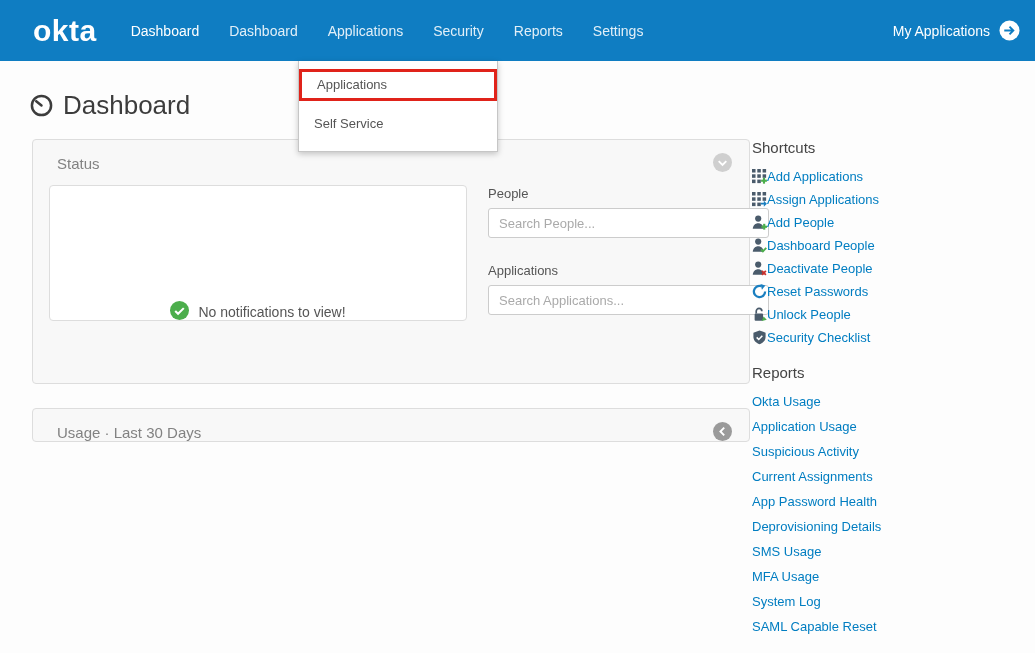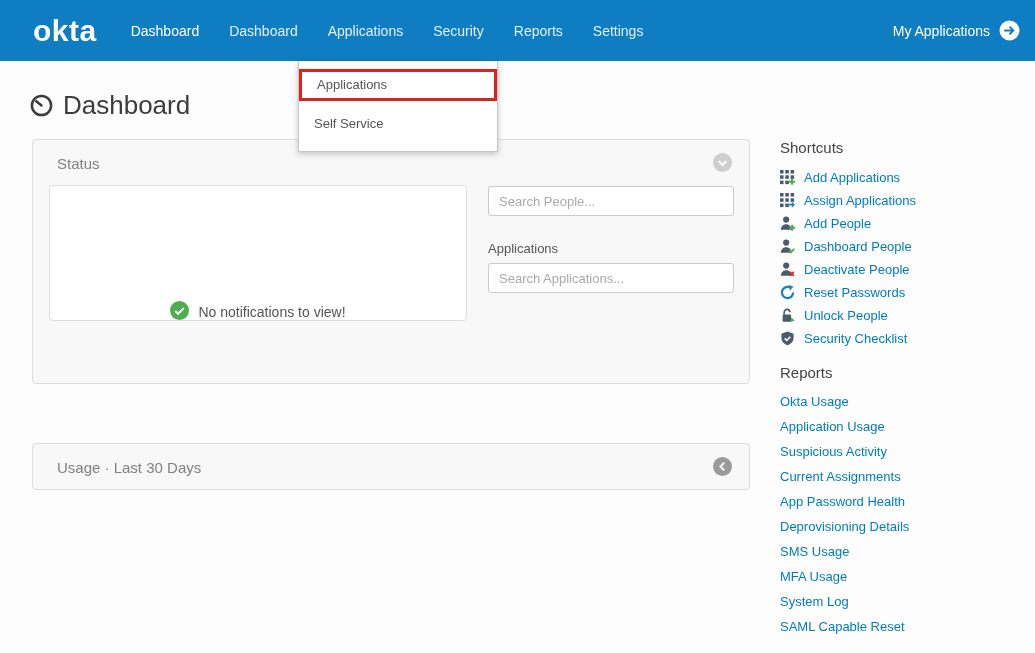--- a/index.html
+++ b/index.html
@@ -54,53 +54,53 @@
     display:flex; align-items:center; gap:10px;
     font-size:26px; font-weight:400; color:#3c3c3c;
   }
 
   
   .panel {
     position:absolute; left:32px; width:718px;
     background:#f8f8f8; border:1px solid #ddd; border-radius:4px;
   }
   .panel.status { top:139px; height:245px;padding-left:41px; }
-  .panel.usage  { top:408px; height:47px;margin-top:35px; }
+  .panel.usage  { top:408px; height:34px; }
   .panel-title {
     position:absolute; left:24px; top:15px;
     font-size:15px; color:#828282;
   }
   .collapse-btn {
     position:absolute; right:17px; top:13px;
     background:none; border:none; padding:0; cursor:pointer; line-height:0;
   }
   .notif-box {
     position:absolute; left:16px; top:45px; width:418px; height:136px;
     background:#fff; border:1px solid #ddd; border-radius:4px;
     display:flex; align-items:flex-end; justify-content:center; gap:9px;
     font-size:14px; color:#555;
   }
   .search-col { position:absolute; left:455px; top:46px; width:246px; }
   .search-label {
     display:block; font-size:13px; color:#555; margin-bottom:7px;
   }
   .search-input {
-    width:246px; height:30px; border:1px solid #ccc; border-radius:3px;
+    width:281px; height:30px; border:1px solid #ccc; border-radius:3px;
     padding:0 10px; font-size:13px; color:#333; margin-bottom:25px;
     font-family:"Liberation Sans", sans-serif; background:#fff;
   }
   .search-input::placeholder { color:#aaa; }
 
   
-  .sidebar { position:absolute; left:780px; top:139px; width:235px; }
+  .sidebar { position:absolute; left:752px; top:139px; width:235px; }
   .sidebar-heading {
     font-size:15px; font-weight:400; color:#444; margin:0 0 13px;
   }
   .shortcut-item {
-    display:flex; align-items:center; gap:9px; margin-bottom:7px; height:16px;
+    display:flex; align-items:flex-start; gap:0; margin-bottom:7px; height:16px;
     cursor:pointer;
   }
   .shortcut-item .si { display:inline-flex; width:15px; justify-content:center; line-height:0; }
   .link { color:#007dc1; font-size:13px; }
   .reports-heading { margin-top:18px; }
   .report-link { display:block; margin-bottom:10px; }
 </style>
 </head>
 <body>
 
@@ -155,20 +155,21 @@
     <span style="line-height:0;">
       <svg width="19" height="19" viewBox="0 0 20 20">
           <circle cx="10" cy="10" r="10" fill="#4cae4c"></circle>
           <path d="M5.5 10.5l3 3 6-6" stroke="#fff" stroke-width="2.2" fill="none"></path>
         </svg>
     </span>
     <span>No notifications to view!</span>
   </div>
 
   <div class="search-col">
+    <label class="search-label">People</label>
     <input class="search-input" type="text" placeholder="Search People..." style="">
     <label class="search-label">Applications</label>
     <input class="search-input" type="text" placeholder="Search Applications..." style="">
   </div>
 </section>
 
 <section class="panel usage">
   <div class="panel-title">Usage · Last 30 Days</div>
   <button class="collapse-btn">
     <span>

